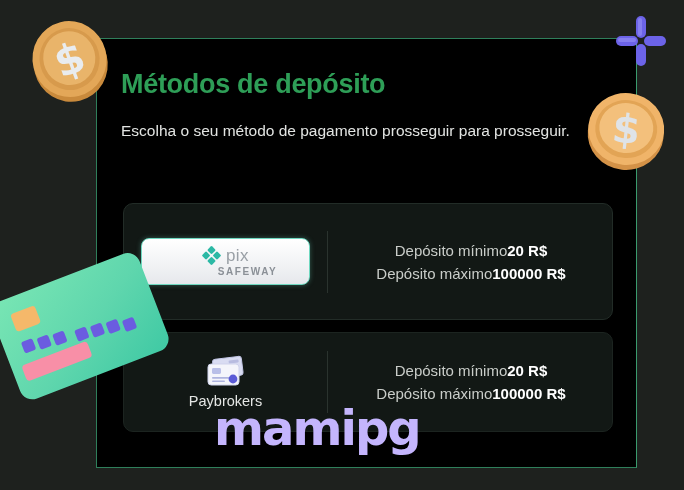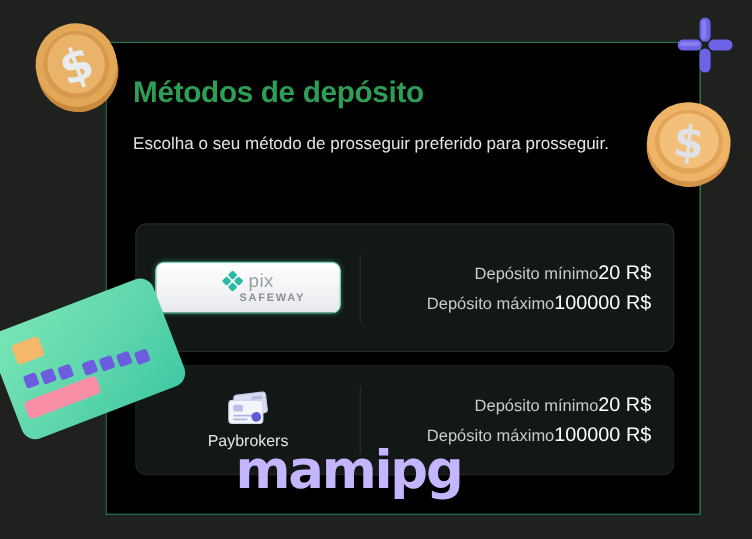--- a/index.html
+++ b/index.html
@@ -37,23 +37,23 @@
     border-radius:10px;
   }
   .card-1{ top:164px; height:117px; }
   .card-2{ top:293px; height:100px; border-color:#1c2420; }
 
   .method-inner{ position:relative; width:100%; height:100%; display:flex; align-items:center; }
   .logo-col{ width:203px; display:flex; flex-direction:column; align-items:center; justify-content:center; }
   .divider{ width:1px; height:62px; background:#2a332e; }
   .values-col{ flex:1; padding-left:22px; padding-right:20px; }
 
-  .val-row{ display:flex; justify-content:flex-end; align-items:baseline; padding:3px 0; }
+  .val-row{ display:flex; justify-content:center; align-items:baseline; padding:3px 0; }
   .val-label{ font-size:15px; color:#c9cdc9; }
-  .val-amount{ font-size:18px; font-weight:normal; color:#ffffff; }
+  .val-amount{ font-size:15px; font-weight:bold; color:#ffffff; }
 
   
   .pix-box{
     width:169px; height:47px; border-radius:8px;
     background:linear-gradient(180deg,#ffffff 0%,#f2f3f5 55%,#e6e8ec 100%);
     border:1.5px solid #6fd8c0;
     box-shadow:0 0 5px rgba(110,216,192,.35);
     display:flex; flex-direction:column; align-items:center; justify-content:center;
     gap:1px;
   }
@@ -80,21 +80,21 @@
   }
 </style>
 </head>
 <body>
 
 <div id="stage">
 
   <div class="panel">
 
     <div class="panel-title">Métodos de depósito</div>
-    <div class="panel-sub">Escolha o seu método de prosseguir preferido para prosseguir.</div>
+    <div class="panel-sub">Escolha o seu método de pagamento prosseguir para prosseguir.</div>
 
     <div class="method-card card-1">
       <div class="method-inner">
         <div class="logo-col">
           <div class="pix-box">
             <div class="pix-top">
               <svg width="19" height="19" viewBox="0 0 40 40">
                 <rect x="13.5" y="2" width="13" height="13" rx="2.6" transform="rotate(45 20 8.5)" fill="#2cb9a5"></rect>
                 <rect x="2" y="13.5" width="13" height="13" rx="2.6" transform="rotate(45 8.5 20)" fill="#2cb9a5"></rect>
                 <rect x="25" y="13.5" width="13" height="13" rx="2.6" transform="rotate(45 31.5 20)" fill="#2cb9a5"></rect>

